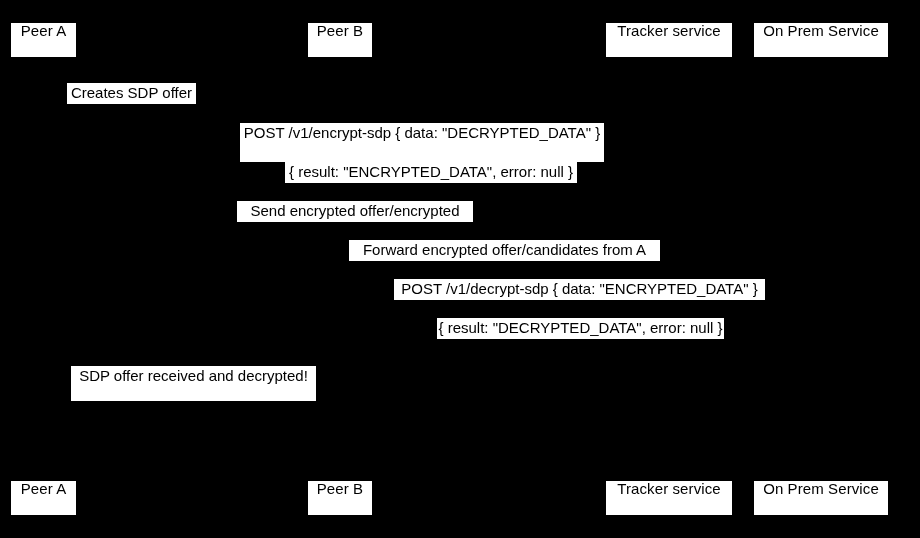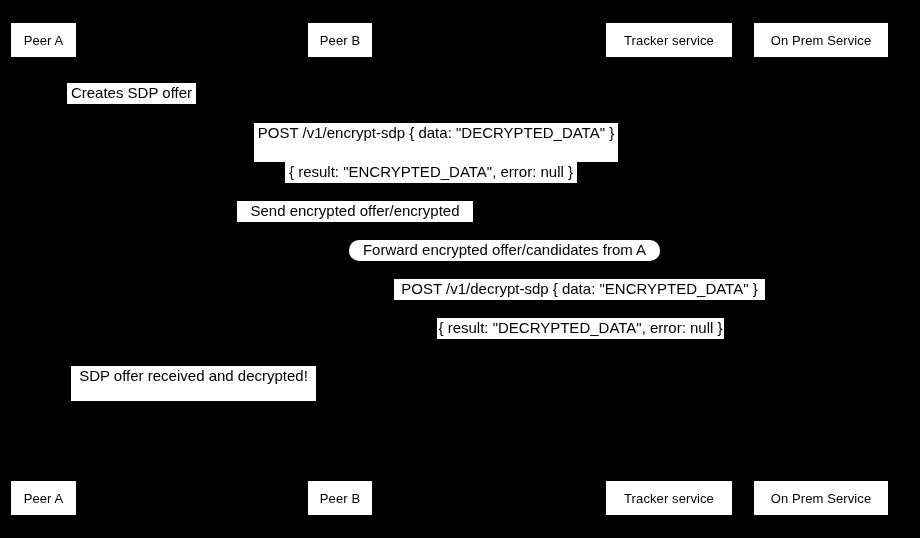--- a/index.html
+++ b/index.html
@@ -14,24 +14,23 @@
     background: #000000;
     overflow: hidden;
     font-family: "Liberation Sans", sans-serif;
   }
   .participant {
     position: absolute;
     background: #ffffff;
     color: #000000;
     border: 1px solid #000000;
     box-sizing: border-box;
-    font-size: 13px;
+    font-size: 15px;
     line-height: 1;
     display: flex;
-    align-items: center;
     justify-content: center;
     white-space: nowrap;
     letter-spacing: 0.1px;
   }
   .lifeline {
     position: absolute;
     width: 1px;
     background: #000000;
   }
   .msg-label {
@@ -99,27 +98,27 @@
   <div class="msg-arrow" style="left:43px; top:185px; width:626px;"></div>
   <div class="msg-arrow" style="left:43px; top:224px; width:626px;"></div>
   <div class="msg-arrow" style="left:340px; top:263px; width:329px;"></div>
   <div class="msg-arrow" style="left:340px; top:302px; width:481px;"></div>
   <div class="msg-arrow" style="left:340px; top:341px; width:481px;"></div>
   <div class="self-loop" style="left:340px; top:371px; width:22px; height:14px;"></div>
   <div class="self-loop" style="left:340px; top:418px; width:22px; height:14px;"></div>
 
   <div class="msg-label" style="left:67px; top:83px; width:129px; height:21px;">Creates SDP offer</div>
 
-  <div class="msg-label" style="left:254px; top:123px; width:364px; height:39px;">POST /v1/encrypt-sdp { data: "DECRYPTED_DATA" }</div>
+  <div class="msg-label" style="left:240px; top:123px; width:364px; height:39px;">POST /v1/encrypt-sdp { data: "DECRYPTED_DATA" }</div>
 
   <div class="msg-label" style="left:285px; top:162px; width:292px; height:21px;">{ result: "ENCRYPTED_DATA", error: null }</div>
 
   <div class="msg-label" style="left:237px; top:201px; width:236px; height:21px;">Send encrypted offer/encrypted</div>
 
-  <div class="msg-label" style="left:349px; top:240px; width:311px; height:21px;border-radius:10px;">Forward encrypted offer/candidates from A</div>
+  <div class="msg-label" style="left:349px; top:240px; width:311px; height:21px;">Forward encrypted offer/candidates from A</div>
 
   <div class="msg-label" style="left:394px; top:279px; width:371px; height:21px;">POST /v1/decrypt-sdp { data: "ENCRYPTED_DATA" }</div>
 
   <div class="msg-label" style="left:437px; top:318px; width:287px; height:21px;">{ result: "DECRYPTED_DATA", error: null }</div>
 
   <div class="msg-label" style="left:71px; top:366px; width:245px; height:35px;">SDP offer received and decrypted!</div>
 
 
   <div class="participant" style="left:10px; top:480px; width:67px; height:36px;">
     <span>Peer A</span>

